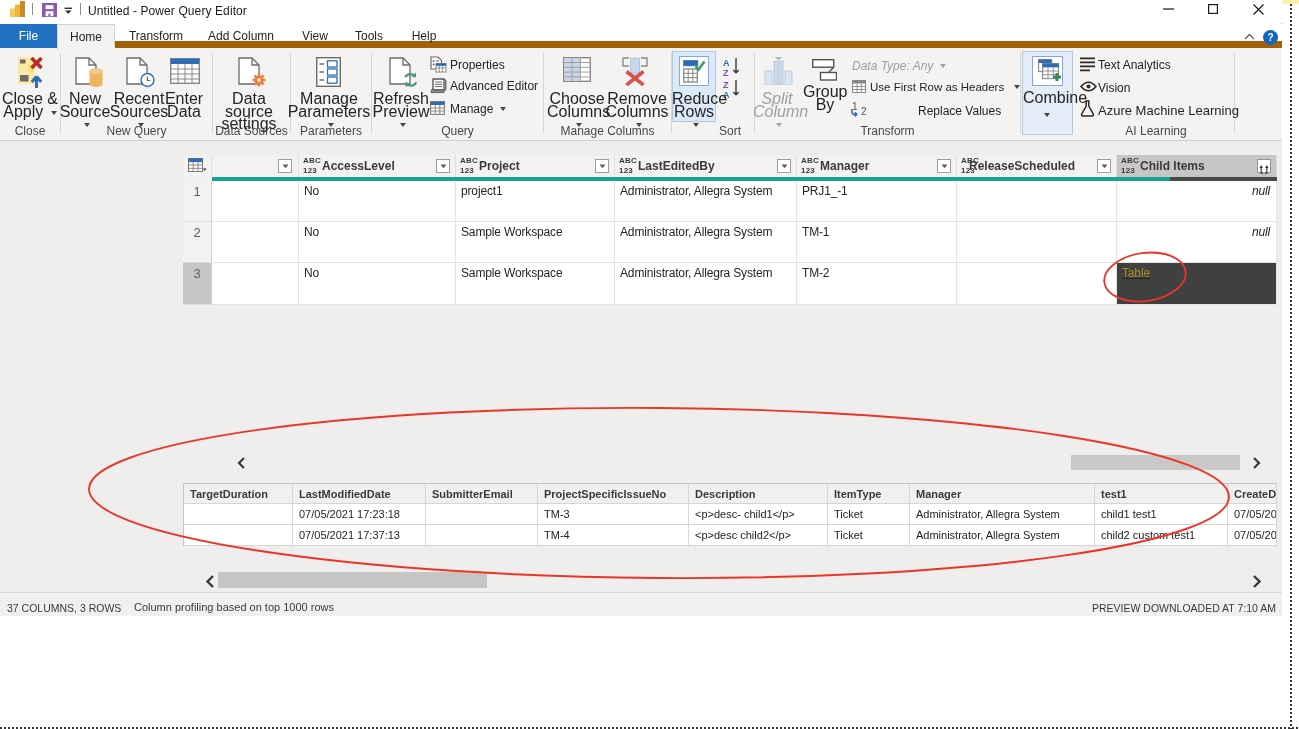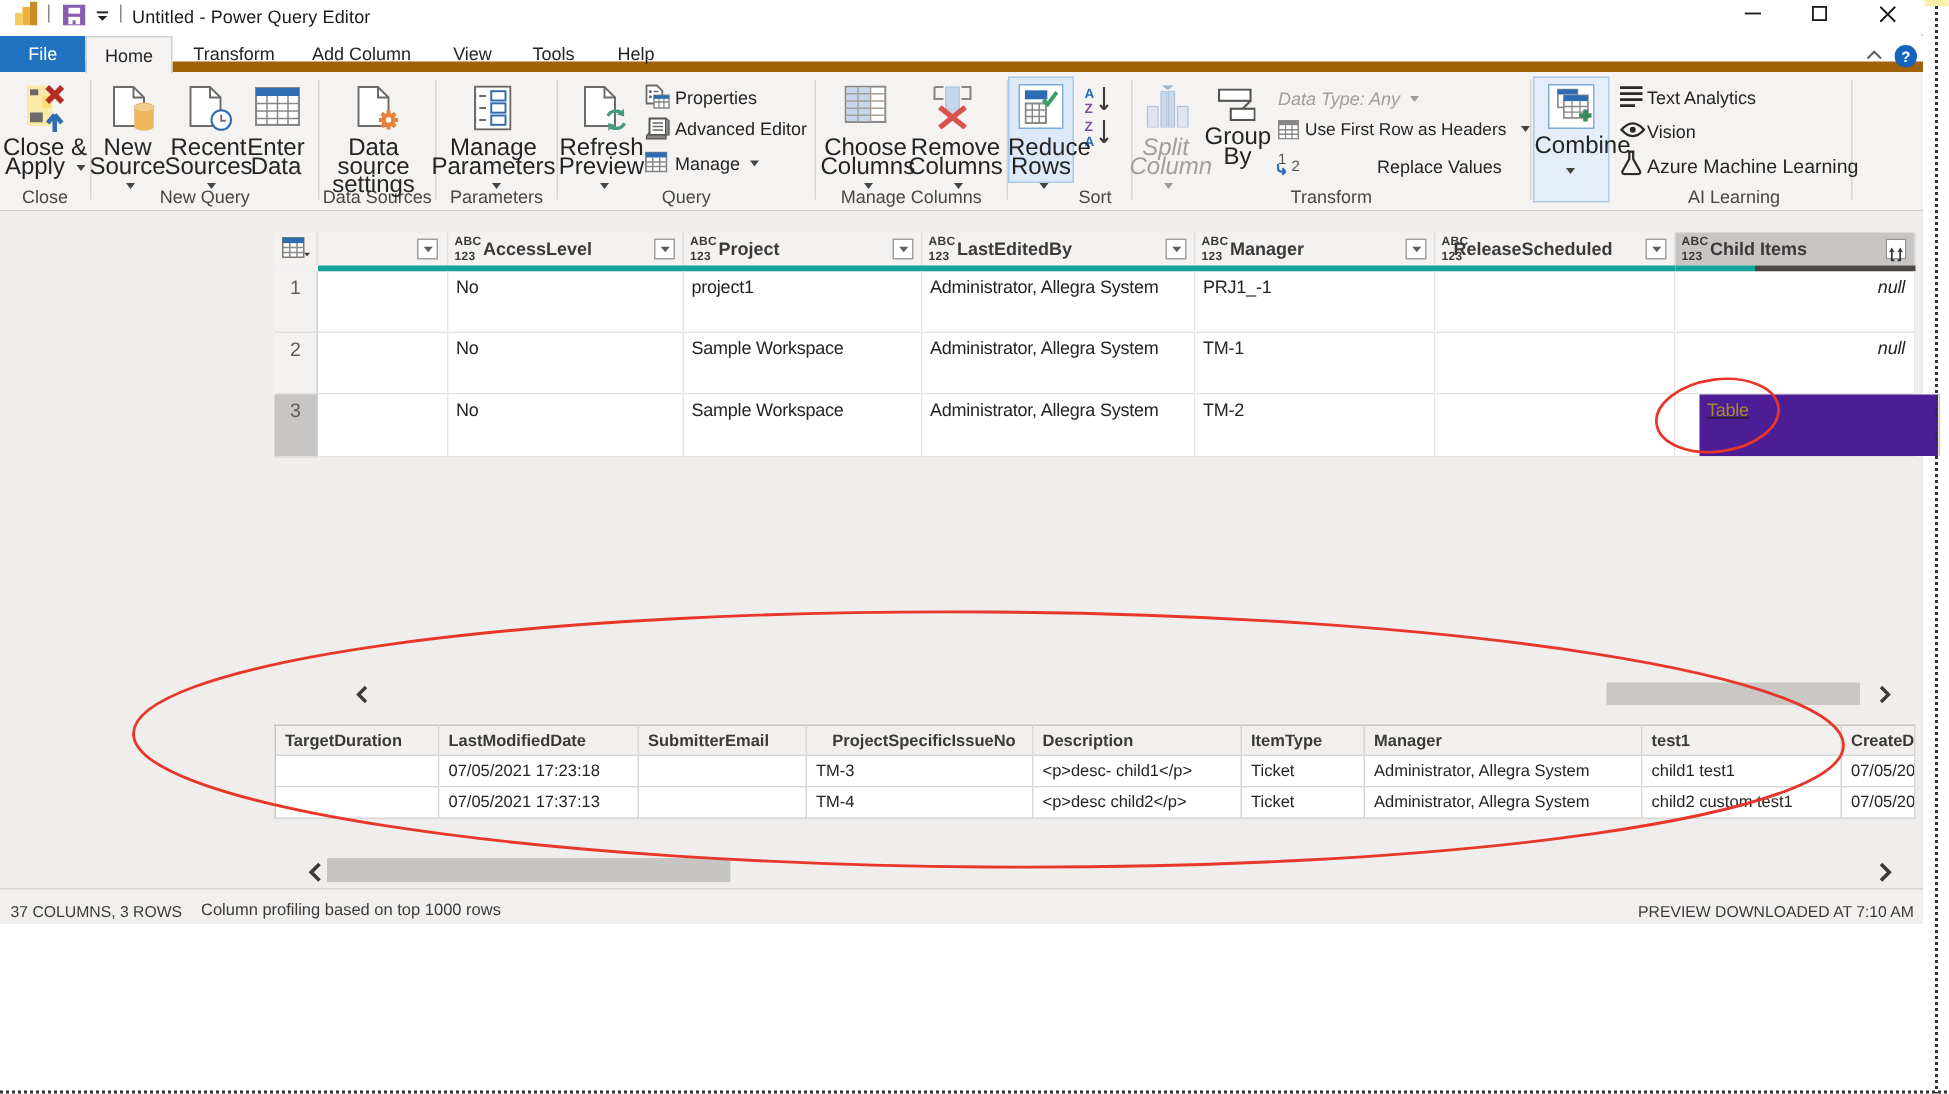--- a/index.html
+++ b/index.html
@@ -471,37 +471,37 @@
 <div class="drow" style="left:615px;top:122px;width:182px;height:42px;">
           <div class="dcell" style="left:0;width:182px;">Administrator, Allegra System</div>
         </div>
 <div class="drow" style="left:797px;top:122px;width:160px;height:42px;">
           <div class="dcell" style="left:0;width:160px;">TM-2</div>
         </div>
 <div class="drow" style="left:957px;top:122px;width:160px;height:42px;">
           <div class="dcell" style="left:0;width:160px;"></div>
         </div>
 <div class="drow" style="left:1117px;top:122px;width:160px;height:42px;">
-          <div class="dcell" style="left:16px;width:160px;background:#4c1d95;text-decoration:underline;"><span style="color:#a98a28;">Table</span></div>
+          <div class="dcell" style="left:0;width:160px;background:#404040;text-decoration:underline;"><span style="color:#a98a28;">Table</span></div>
         </div>
 </div>
 
     <svg class="abs" style="left:237px;top:316px" width="8" height="12" viewBox="0 0 8 12">
         <path d="M7 1 L2 6 L7 11" fill="none" stroke="#3b3a39" stroke-width="2.2"></path>
       </svg>
     <div class="abs" style="left:1071px;top:314px;width:169px;height:15px;background:#c9c8c6;"></div>
     <svg class="abs" style="left:1253px;top:316px" width="8" height="12" viewBox="0 0 8 12">
         <path d="M1 1 L6 6 L1 11" fill="none" stroke="#3b3a39" stroke-width="2.2"></path>
       </svg>
 
     <div id="prevtable">
 <div class="pcell phead" style="left:183px;top:342px;width:110px;height:21px;border-left:1px solid #c8c6c4;border-top:1px solid #c8c6c4;">TargetDuration</div>
 <div class="pcell phead" style="left:293px;top:342px;width:133px;height:21px;border-top:1px solid #c8c6c4;">LastModifiedDate</div>
 <div class="pcell phead" style="left:426px;top:342px;width:112px;height:21px;border-top:1px solid #c8c6c4;">SubmitterEmail</div>
-<div class="pcell phead" style="left:538px;top:342px;width:151px;height:21px;border-top:1px solid #c8c6c4;text-align:center;">ProjectSpecificIssueNo</div>
+<div class="pcell phead" style="left:538px;top:342px;width:151px;height:21px;border-top:1px solid #c8c6c4;">ProjectSpecificIssueNo</div>
 <div class="pcell phead" style="left:689px;top:342px;width:139px;height:21px;border-top:1px solid #c8c6c4;">Description</div>
 <div class="pcell phead" style="left:828px;top:342px;width:82px;height:21px;border-top:1px solid #c8c6c4;">ItemType</div>
 <div class="pcell phead" style="left:910px;top:342px;width:185px;height:21px;border-top:1px solid #c8c6c4;">Manager</div>
 <div class="pcell phead" style="left:1095px;top:342px;width:133px;height:21px;border-top:1px solid #c8c6c4;">test1</div>
 <div class="pcell phead" style="left:1228px;top:342px;width:49px;height:21px;border-top:1px solid #c8c6c4;">CreateDa</div>
 <div class="pcell" style="left:183px;top:363px;width:110px;height:21px;border-left:1px solid #c8c6c4;"></div>
 <div class="pcell" style="left:293px;top:363px;width:133px;height:21px;">07/05/2021 17:23:18</div>
 <div class="pcell" style="left:426px;top:363px;width:112px;height:21px;"></div>
 <div class="pcell" style="left:538px;top:363px;width:151px;height:21px;">TM-3</div>
 <div class="pcell" style="left:689px;top:363px;width:139px;height:21px;">&lt;p&gt;desc- child1&lt;/p&gt;</div>

